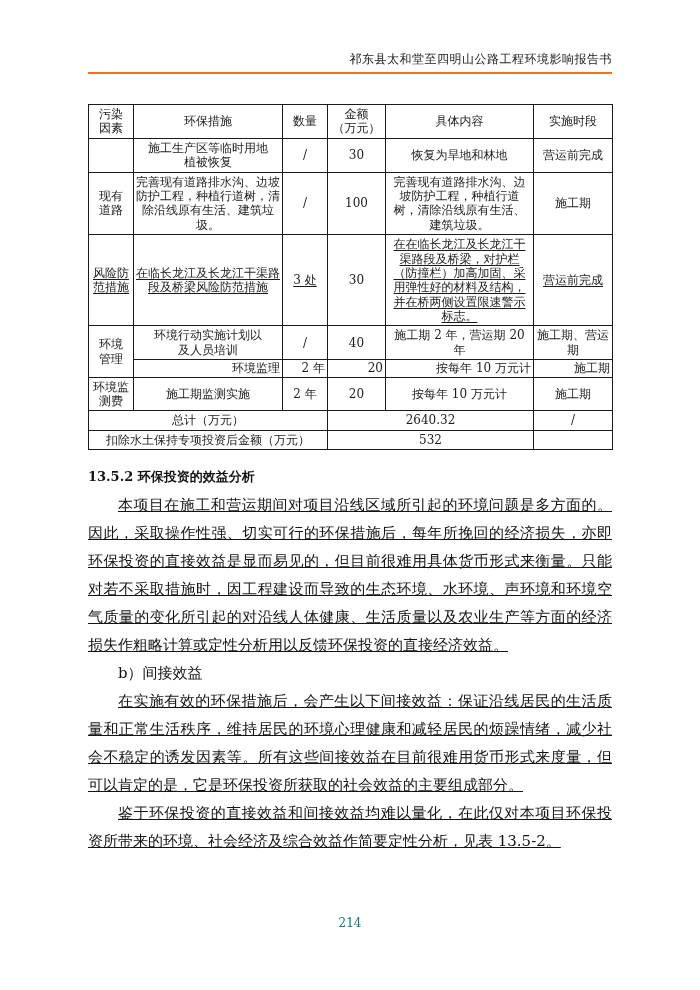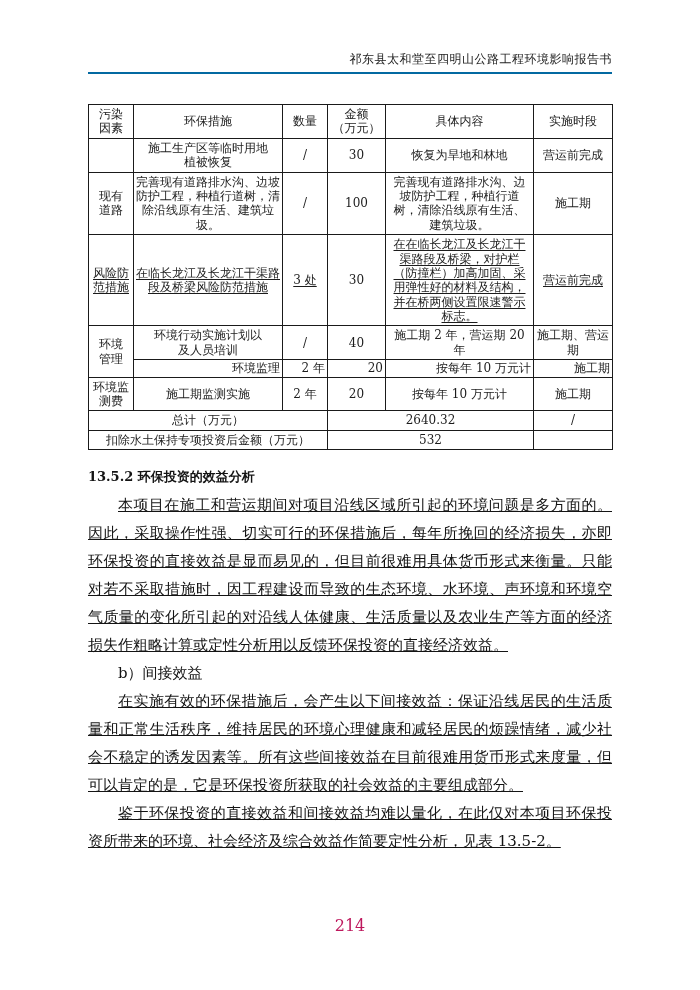--- a/index.html
+++ b/index.html
@@ -22,21 +22,21 @@
     width: 524px;
   }
   
   .running-header {
     padding-top: 52px;
     text-align: right;
     font-size: 12px;
     line-height: 15px;
     letter-spacing: 0.5px;
     color: #222;
-    border-bottom: 2px solid #0369a1;
+    border-bottom: 2px solid #f97316;
     padding-bottom: 5px;
   }
   
   table.env-table {
     margin-top: 30px;
     width: 524px;
     border-collapse: collapse;
     table-layout: fixed;
     font-size: 12px;
     line-height: 1.2;
@@ -78,22 +78,22 @@
     margin: 0;
     text-indent: 2em;
     text-decoration: underline;
   }
   .page-footer {
     position: absolute;
     top: 916px;
     left: 0;
     width: 700px;
     text-align: center;
-    font-size: 16px;
-    color: #be185d;
+    font-size: 12px;
+    color: #0f766e;
   }
 </style>
 </head>
 <body>
 
 <div class="page">
 
   <div class="running-header">祁东县太和堂至四明山公路工程环境影响报告书</div>
 
   <table class="env-table">

